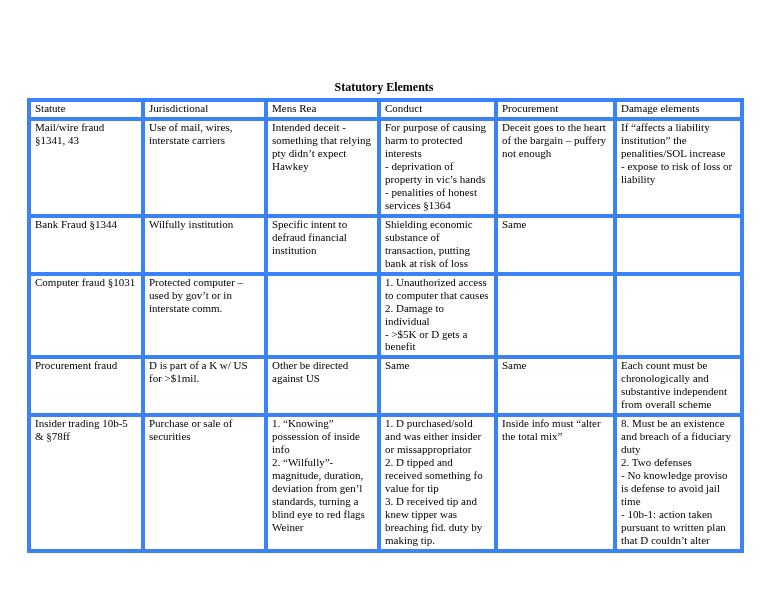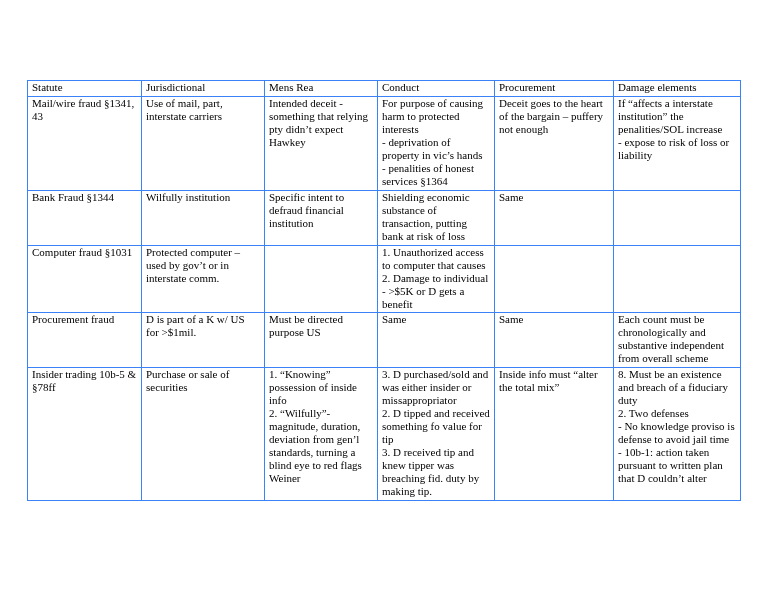--- a/index.html
+++ b/index.html
@@ -27,21 +27,21 @@
     margin: 0 0 3px 0;
   }
   table.elements {
     border-collapse: collapse;
     margin-left: 27px;
     width: 713px;
     table-layout: fixed;
   }
   table.elements th,
   table.elements td {
-    border: 1px solid #3b82f6;
+    border: 4px solid #3b82f6;
     vertical-align: top;
     text-align: left;
     font-size: 11px;
     font-weight: normal;
     line-height: 1.18;
     padding: 0px 4px 2px 4px;
   }
   table.elements td p {
     margin: 0;
   }
@@ -52,20 +52,21 @@
   col.c2 { width: 123px; }
   col.c3 { width: 113px; }
   col.c4 { width: 117px; }
   col.c5 { width: 119px; }
   col.c6 { width: 127px; }
 </style>
 </head>
 <body>
 
 <div class="page">
+  <h1 class="doc-title">Statutory Elements</h1>
   <table class="elements">
     <colgroup>
       <col class="c1">
         <col class="c2">
         <col class="c3">
         <col class="c4">
         <col class="c5">
         <col class="c6">
     </colgroup>
     <thead>
@@ -77,35 +78,35 @@
           <th>Procurement</th>
           <th>Damage elements</th>
         </tr>
     </thead>
     <tbody>
         <tr>
           <td>
             <p><span>Mail/wire fraud §1341, 43</span></p>
           </td>
           <td>
-            <p><span>Use of mail, part, interstate carriers</span></p>
+            <p><span>Use of mail, wires, interstate carriers</span></p>
           </td>
           <td>
             <p><span>Intended deceit - something that relying pty didn’t expect </span><span class="bold">Hawkey</span></p>
           </td>
           <td>
             <p><span>For purpose of causing harm to protected interests</span></p>
             <p><span>- deprivation of property in vic’s hands</span></p>
             <p><span>- penalities of honest services </span><span class="bold">§1364</span></p>
           </td>
           <td>
             <p><span>Deceit goes to the heart of the bargain – puffery not enough</span></p>
           </td>
           <td>
-            <p><span>If “affects a interstate institution” the penalities/SOL increase</span></p>
+            <p><span>If “affects a liability institution” the penalities/SOL increase</span></p>
             <p><span>- expose to risk of loss or liability</span></p>
           </td>
         </tr>
         <tr>
           <td>
             <p><span>Bank Fraud §1344</span></p>
           </td>
           <td>
             <p><span>Wilfully institution</span></p>
           </td>
@@ -137,21 +138,21 @@
           <td></td>
         </tr>
         <tr>
           <td>
             <p><span>Procurement fraud</span></p>
           </td>
           <td>
             <p><span>D is part of a K w/ US for &gt;$1mil.</span></p>
           </td>
           <td>
-            <p><span>Must be directed purpose US</span></p>
+            <p><span>Other be directed against US</span></p>
           </td>
           <td>
             <p><span>Same</span></p>
           </td>
           <td>
             <p><span>Same</span></p>
           </td>
           <td>
             <p><span>Each count must be chronologically and substantive independent from overall scheme</span></p>
           </td>
@@ -162,21 +163,21 @@
           </td>
           <td>
             <p><span>Purchase or sale of securities</span></p>
           </td>
           <td>
             <p><span>1. “Knowing” possession of inside info</span></p>
             <p><span>2. “Wilfully”- magnitude, duration, deviation from gen’l standards, turning a blind eye to red flags</span></p>
             <p><span class="bold">Weiner</span></p>
           </td>
           <td>
-            <p><span>3.  D purchased/sold and was either insider or missappropriator</span></p>
+            <p><span>1.  D purchased/sold and was either insider or missappropriator</span></p>
             <p><span>2.  D tipped and received something fo value for tip</span></p>
             <p><span>3.  D received tip and knew tipper was breaching fid. duty by making tip.</span></p>
           </td>
           <td>
             <p><span>Inside info must “alter the total mix”</span></p>
           </td>
           <td>
             <p><span>8.  Must be an existence and breach of a fiduciary duty</span></p>
             <p><span>2.  Two defenses</span></p>
             <p><span> - No knowledge proviso is defense to avoid jail time</span></p>

